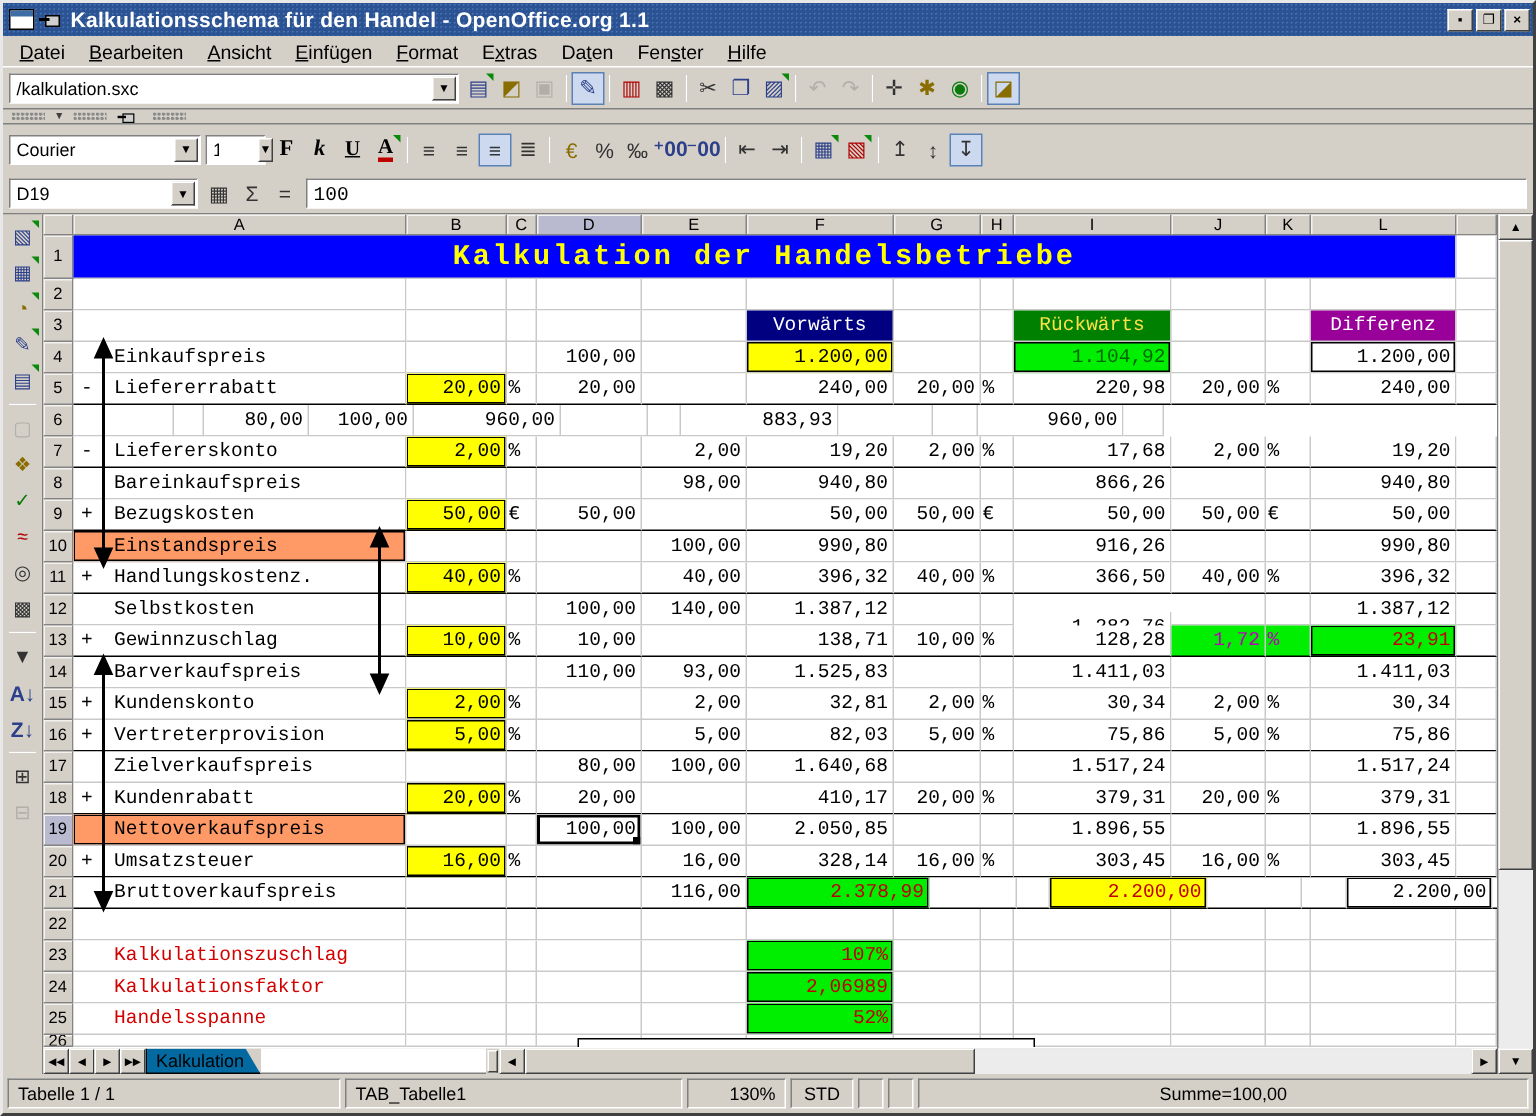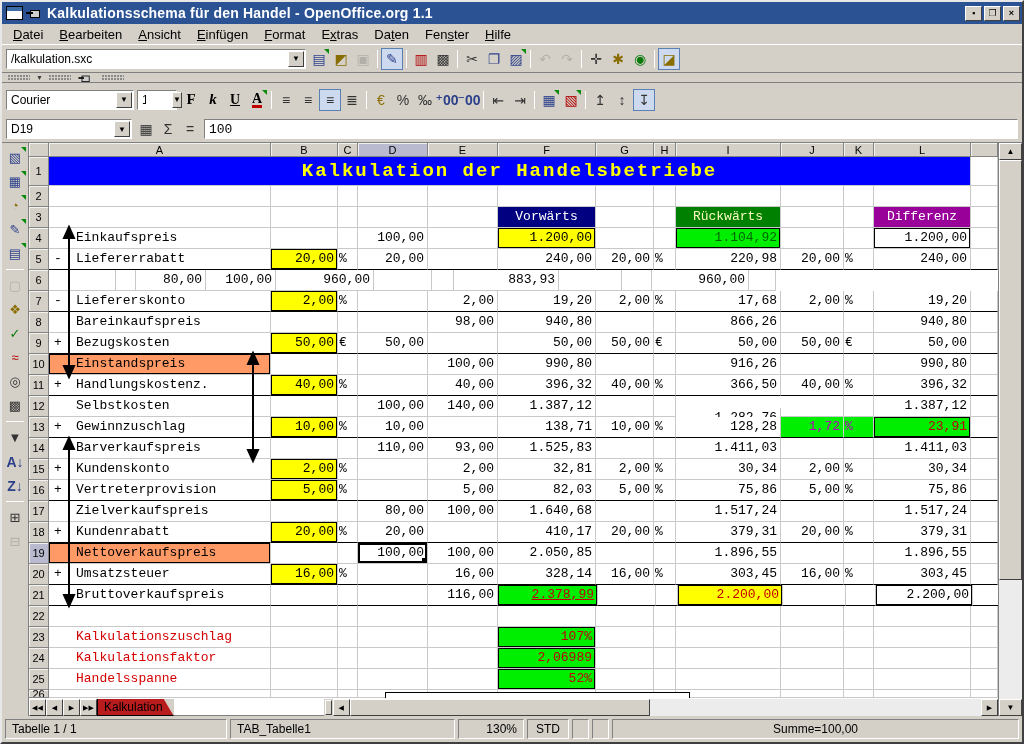--- a/index.html
+++ b/index.html
@@ -96,34 +96,34 @@
   .sign { position:absolute; left:5px; top:0; }
   .lab-red { color:#d40000; }
   .s-y  { background:#ffff00; box-shadow:inset 0 0 0 1px #000; }
   .s-yr { background:#ffff00; box-shadow:inset 0 0 0 1px #000; color:#c00000; }
   .s-g  { background:#00ee00; box-shadow:inset 0 0 0 1px #000; color:#c00000; }
   .s-gg { background:#00ee00; box-shadow:inset 0 0 0 1px #000; color:#006600; }
   .s-gm { background:#00ee00; color:#bb00bb; }
   .s-o  { background:#ff9966; box-shadow:inset 0 0 0 1px #000; }
   .s-w  { box-shadow:inset 0 0 0 1px #000; }
   .s-hn { background:#000080; color:#fff; text-align:center; }
-  .s-hg { background:#008000; color:#fef9c3; text-align:center; }
+  .s-hg { background:#008000; color:#fde047; text-align:center; }
   .s-hp { background:#990099; color:#fff; text-align:center; }
   .s-act { box-shadow:inset 0 0 0 2px #000; }
   .s-act::after { content:''; position:absolute; right:0; bottom:0; width:5px; height:5px; background:#000; }
   .title-cell { background:#0000ff; color:#ffff00; font-weight:bold; font-size:19px; letter-spacing:2px;
       text-align:center; line-height:28px; border-bottom:1px solid #c9c9c9; }
   .arrows { position:absolute; left:0; top:0; pointer-events:none; }
   .r26box { position:absolute; left:356px; top:549px; width:305px; height:10px; background:#fff; border:1px solid #000; }
 
   
   .tabbar { height:18px; display:flex; align-items:stretch; background:#d4d0c8; border-top:1px solid #fff; flex:0 0 18px; }
   .navbtn { width:17px; background:#d4d0c8; border:1px solid; border-color:#fff #404040 #404040 #fff;
       font-size:7px; display:flex; align-items:center; justify-content:center; flex:0 0 auto; }
-  .sheettab { background:#b91c1c; border:1px solid #000; border-top:none; padding:0 10px 0 6px; font-size:12px;
+  .sheettab { background:#0369a1; border:1px solid #000; border-top:none; padding:0 10px 0 6px; font-size:12px;
       display:flex; align-items:center; clip-path:polygon(0 0,calc(100% - 10px) 0,100% 100%,0 100%); flex:0 0 auto; }
   .tabfill { width:150px; background:#fff; border-bottom:1px solid #808080; flex:0 0 auto; }
   .splitter { width:7px; background:#d4d0c8; border:1px solid; border-color:#fff #404040 #404040 #fff; margin:1px; flex:0 0 auto; }
   .hthumb { width:300px; background:#d4d0c8; border:1px solid; border-color:#fff #404040 #404040 #fff; flex:0 0 auto; }
   .trough { flex:1; background:#ececec; }
   .vscroll { width:24px; background:#ececec; border-left:1px solid #808080; display:flex; flex-direction:column; flex:0 0 24px; }
   .sbtn { height:17px; background:#d4d0c8; border:1px solid; border-color:#fff #404040 #404040 #fff;
       font-size:8px; display:flex; align-items:center; justify-content:center; flex:0 0 auto; }
   .vthumb { height:420px; background:#d4d0c8; border:1px solid; border-color:#fff #404040 #404040 #fff; flex:0 0 auto; }
   .vfill { flex:1; }
@@ -712,21 +712,21 @@
             <div class="cell col-L" style="width: 97px;">303,45</div>
             <div class="cell stub" style="width: 27px;"></div>
           </div>
           <div class="grow lb">
             <div class="rowhdr">21</div>
             <div class="cell col-A" style="width: 222px;"><span>Bruttoverkaufspreis</span></div>
             <div class="cell col-B" style="width: 67px;"></div>
             <div class="cell col-C" style="width: 20px;"></div>
             <div class="cell col-D" style="width: 70px;"></div>
             <div class="cell col-E" style="width: 70px;">116,00</div>
-            <div class="cell col-F s-g" style="width: 100px; text-decoration: underline;">2.378,99</div>
+            <div class="cell col-F s-g" style="width: 122px;">2.378,99</div>
             <div class="cell col-G" style="width: 58px;"></div>
             <div class="cell col-H" style="width: 22px;"></div>
             <div class="cell col-I s-yr" style="width: 105px;">2.200,00</div>
             <div class="cell col-J" style="width: 63px;"></div>
             <div class="cell col-K" style="width: 30px;"></div>
             <div class="cell col-L s-w" style="width: 97px;">2.200,00</div>
             <div class="cell stub" style="width: 27px;"></div>
           </div>
           <div class="grow">
             <div class="rowhdr">22</div>

